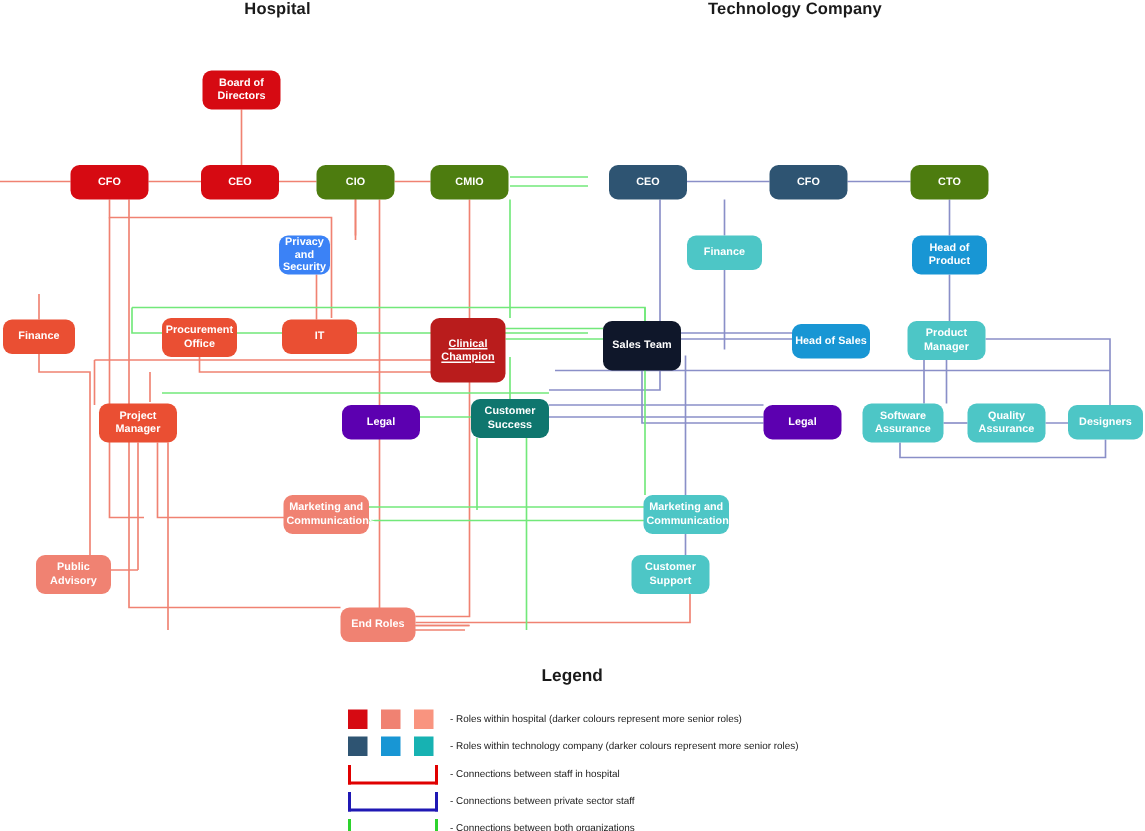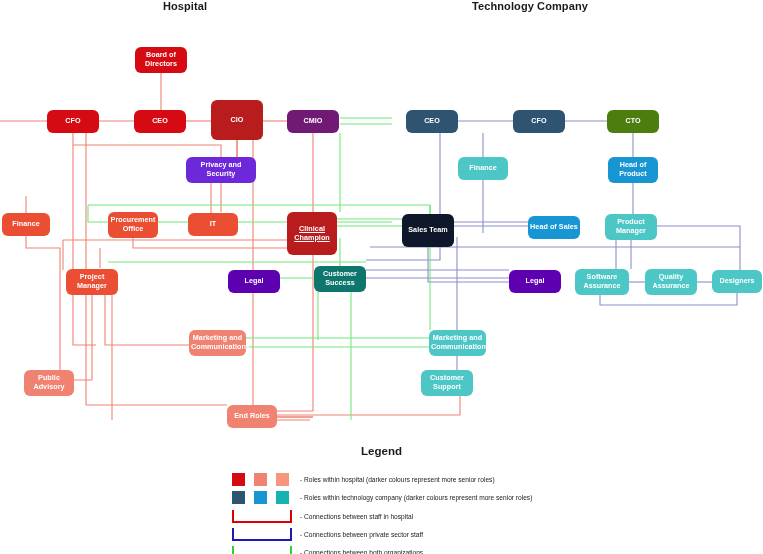--- a/index.html
+++ b/index.html
@@ -175,27 +175,27 @@
   <div id="nodes-layer">
       <div class="node" style="left: 135px; top: 47px; width: 52px; height: 26px; background: rgb(214, 10, 18);">
         <span>Board of Directors</span>
       </div>
       <div class="node" style="left: 47px; top: 110px; width: 52px; height: 23px; background: rgb(214, 10, 18);">
         <span>CFO</span>
       </div>
       <div class="node" style="left: 134px; top: 110px; width: 52px; height: 23px; background: rgb(214, 10, 18);">
         <span>CEO</span>
       </div>
-      <div class="node" style="left: 211px; top: 100px; width: 52px; height: 40px; background: #b91c1c;">
+      <div class="node" style="left: 211px; top: 110px; width: 52px; height: 23px; background: #4d7c0f;">
         <span>CIO</span>
       </div>
-      <div class="node" style="left: 287px; top: 110px; width: 52px; height: 23px; background: #701a75;">
+      <div class="node" style="left: 287px; top: 110px; width: 52px; height: 23px; background: #4d7c0f;">
         <span>CMIO</span>
       </div>
-      <div class="node" style="left: 186px; top: 157px; width: 70px; height: 26px; background: #6d28d9;">
+      <div class="node" style="left: 186px; top: 157px; width: 34px; height: 26px; background: #3b82f6;">
         <span>Privacy and Security</span>
       </div>
       <div class="node" style="left: 2px; top: 213px; width: 48px; height: 23px; background: rgb(234, 79, 51);">
         <span>Finance</span>
       </div>
       <div class="node" style="left: 108px; top: 212px; width: 50px; height: 26px; background: rgb(234, 79, 51);">
         <span>Procurement Office</span>
       </div>
       <div class="node" style="left: 188px; top: 213px; width: 50px; height: 23px; background: rgb(234, 79, 51);">
         <span>IT</span>

